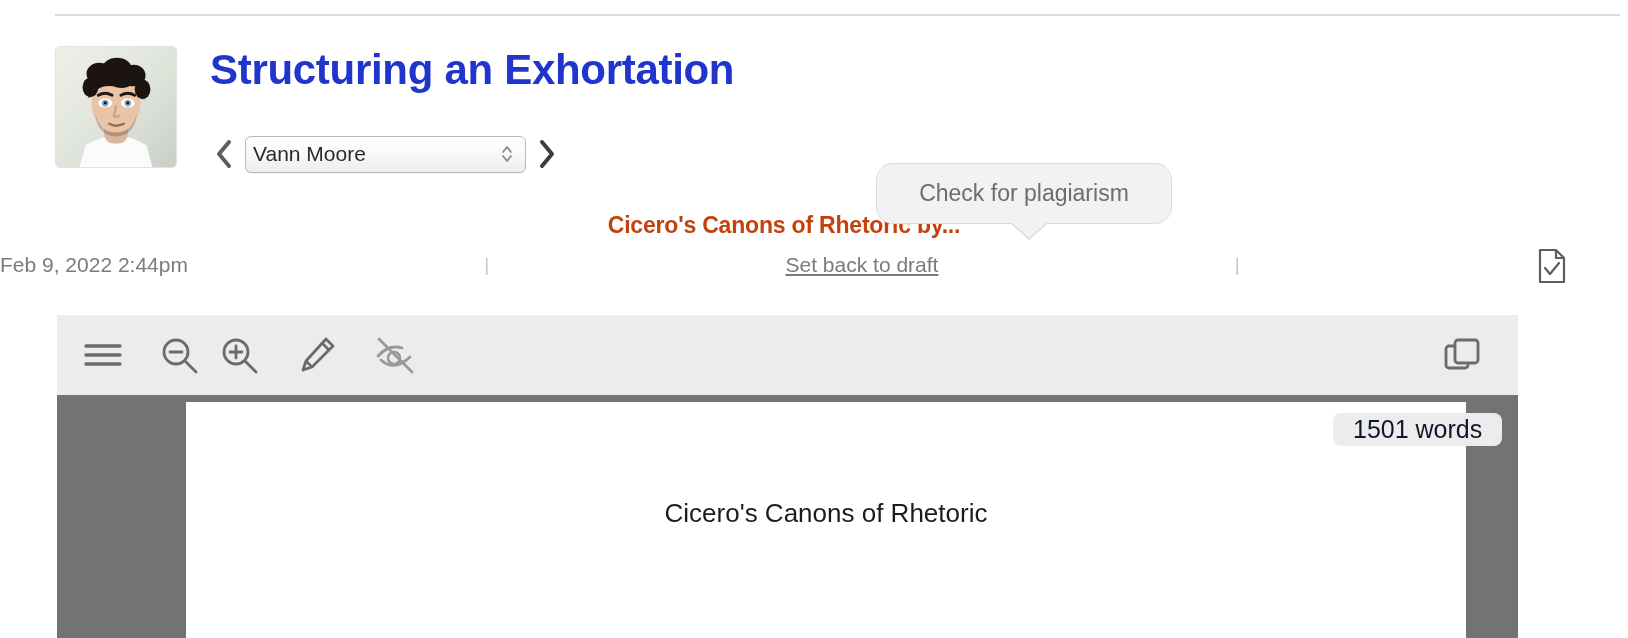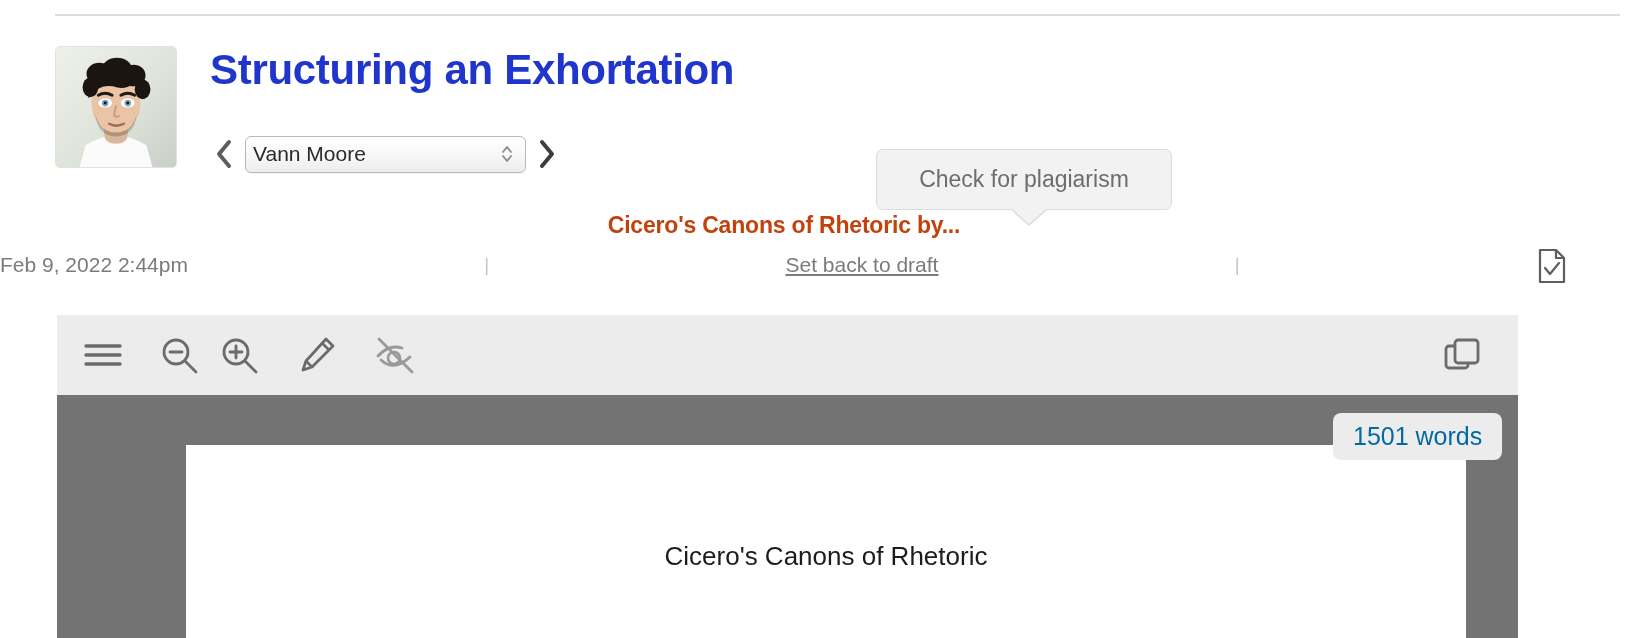--- a/index.html
+++ b/index.html
@@ -135,26 +135,26 @@
     cursor: pointer;
     color: #5e5e5e;
     position: relative;
     top: 1px;
   }
 
   
   .tooltip {
     position: absolute;
     left: 876px;
-    top: 149px;
+    top: 163px;
     width: 296px;
     height: 61px;
     background: #f2f2f2;
     border: 1px solid #dcdcdc;
-    border-radius: 7px;
+    border-radius: 17px;
     display: flex;
     align-items: center;
     justify-content: center;
     font-size: 23px;
     color: #6d6d6d;
     z-index: 20;
   }
   .tooltip::after {
     content: "";
     position: absolute;
@@ -211,39 +211,38 @@
     background: #737373;
     overflow: hidden;
   }
   .doc-page {
     position: absolute;
     left: 129px;
     top: 7px;
     width: 1280px;
     bottom: 0;
     background: #ffffff;
-    margin-top: 43px;
   }
   .doc-title-block {
     margin-top: 93px;
     text-align: center;
     font-size: 26px;
     color: #1c1c1c;
     line-height: 37px;
   }
 
   .word-count {
     position: absolute;
     left: 1276px;
     top: 18px;
     background: #ececec;
     border-radius: 8px;
-    padding: 9px 20px;
+    padding: 2px 20px;
     font-size: 25px;
-    color: #0369a1;
+    color: #0f172a;
     white-space: nowrap;
     z-index: 10;
   }
 </style>
 </head>
 <body>
 
 <div id="page">
 
   <div class="top-rule"></div>

